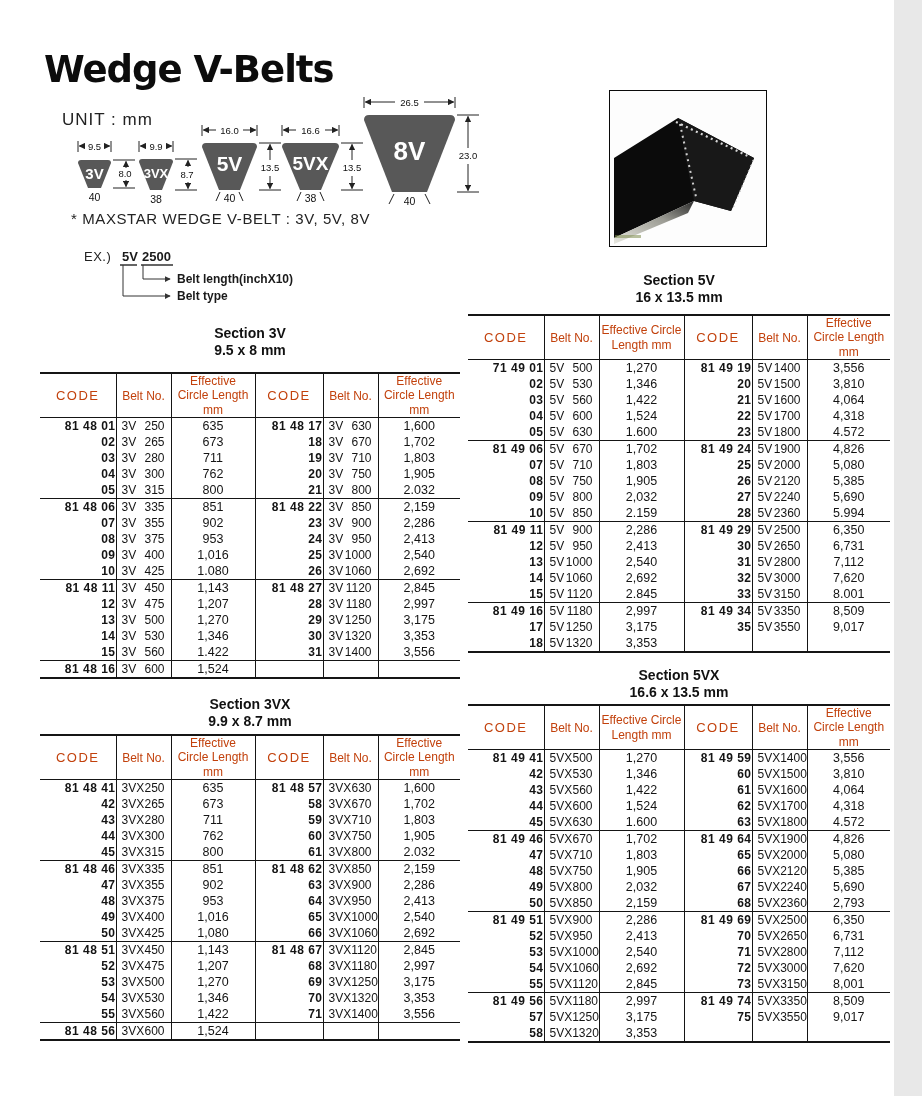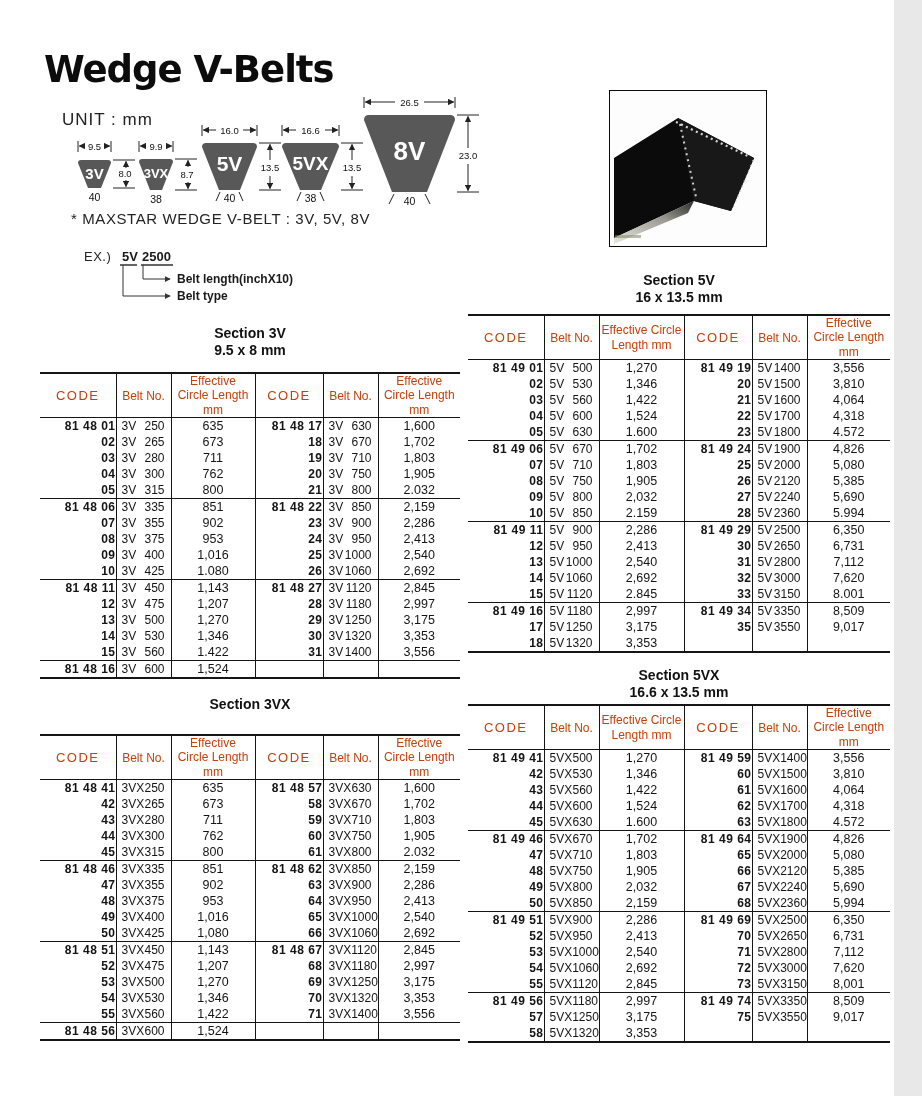--- a/index.html
+++ b/index.html
@@ -181,20 +181,21 @@
   <div class="sec-title" style="left:40px;top:325px;width:420px;">
     <div>Section 3V</div>
     <div class="t2">9.5 x 8 mm</div>
   </div>
   <div class="sec-title" style="left:468px;top:272px;width:422px;">
     <div>Section 5V</div>
     <div class="t2">16 x 13.5 mm</div>
   </div>
   <div class="sec-title" style="left:40px;top:696px;width:420px;text-align:center;">
     <div>Section 3VX</div>
+    <div class="t2">9.9 x 8.7 mm</div>
   </div>
   <div class="sec-title" style="left:468px;top:667px;width:422px;">
     <div>Section 5VX</div>
     <div class="t2">16.6 x 13.5 mm</div>
   </div>
 
   <div class="tblwrap" style="left:40px;top:372px;width:420px;">
     <table class="belt">
       <colgroup>
           <col style="width:76px">
@@ -516,21 +517,21 @@
             <th class="code">CODE</th>
             <th class="belt">Belt No.</th>
             <th class="eff">Effective Circle Length mm</th>
             <th class="code">CODE</th>
             <th class="belt">Belt No.</th>
             <th class="eff">Effective Circle Length mm</th>
           </tr>
         </thead>
         <tbody>
           <tr>
-            <td class="code">81 49 01</td>
+            <td class="code">71 49 01</td>
             <td class="belt">
               <div class="belt-wrap">
                 <span>5V</span>
                 <span>500</span>
               </div>
             </td>
             <td class="len">1,270</td>
             <td class="code">81 49 19</td>
             <td class="belt">
               <div class="belt-wrap">
@@ -1343,21 +1344,21 @@
               </div>
             </td>
             <td class="len">2,159</td>
             <td class="code">68</td>
             <td class="belt">
               <div class="belt-wrap">
                 <span>5VX</span>
                 <span>2360</span>
               </div>
             </td>
-            <td class="len">5,994</td>
+            <td class="len">2,793</td>
           </tr>
           <tr class="group-start">
             <td class="code">81 49 51</td>
             <td class="belt">
               <div class="belt-wrap">
                 <span>5VX</span>
                 <span>900</span>
               </div>
             </td>
             <td class="len">2,286</td>

